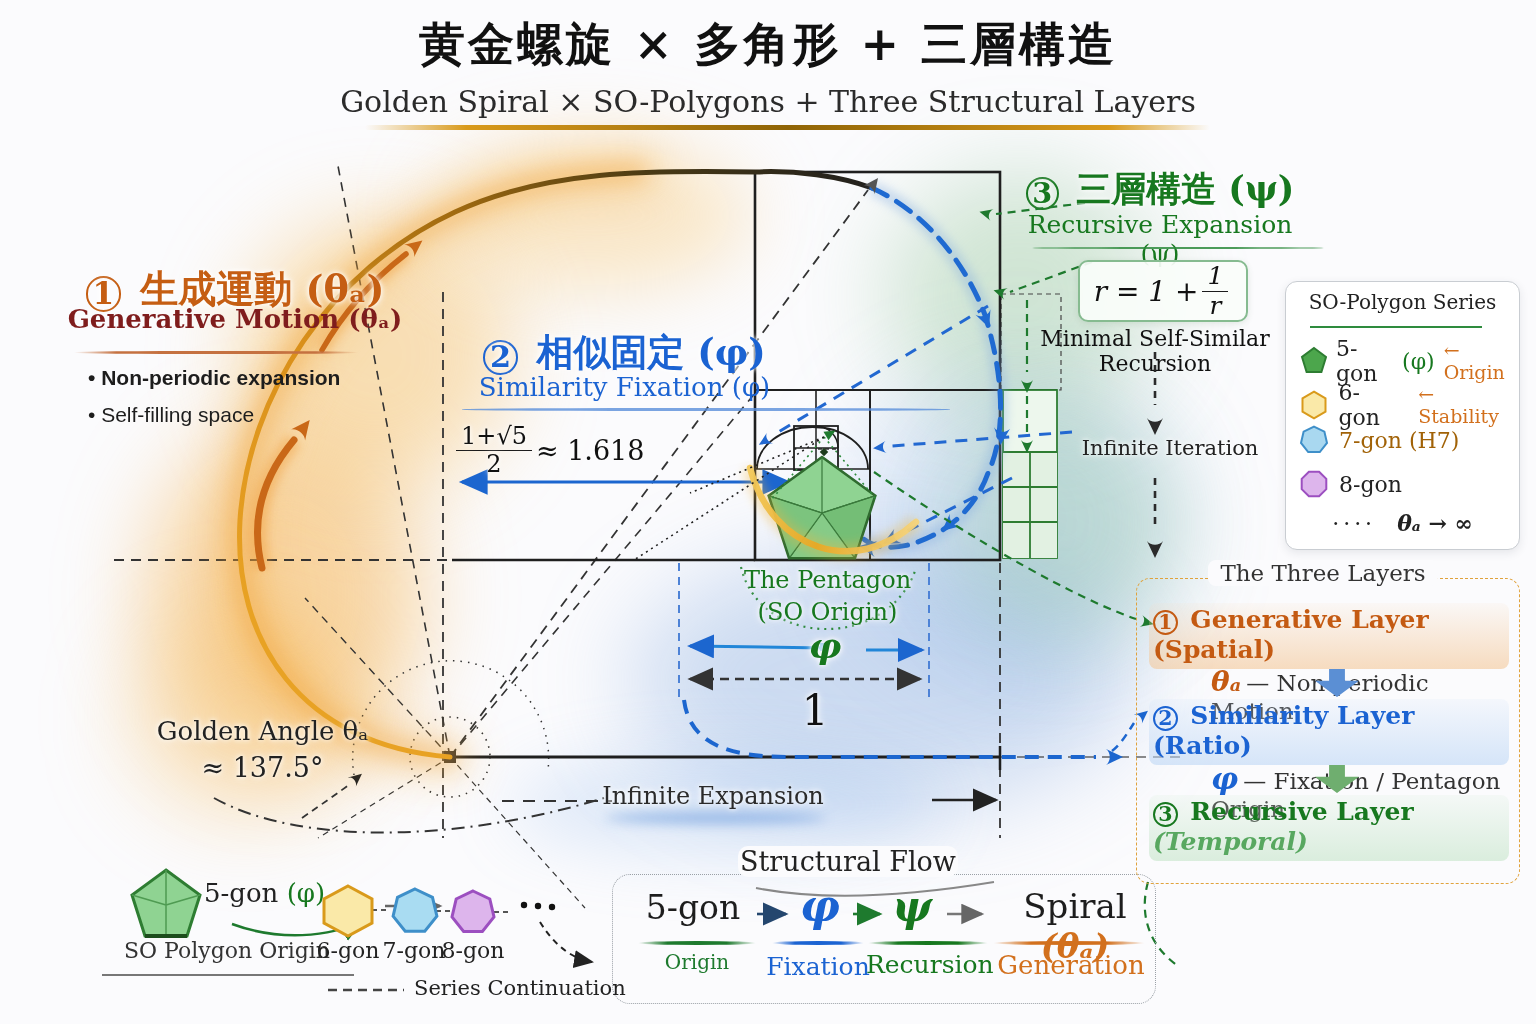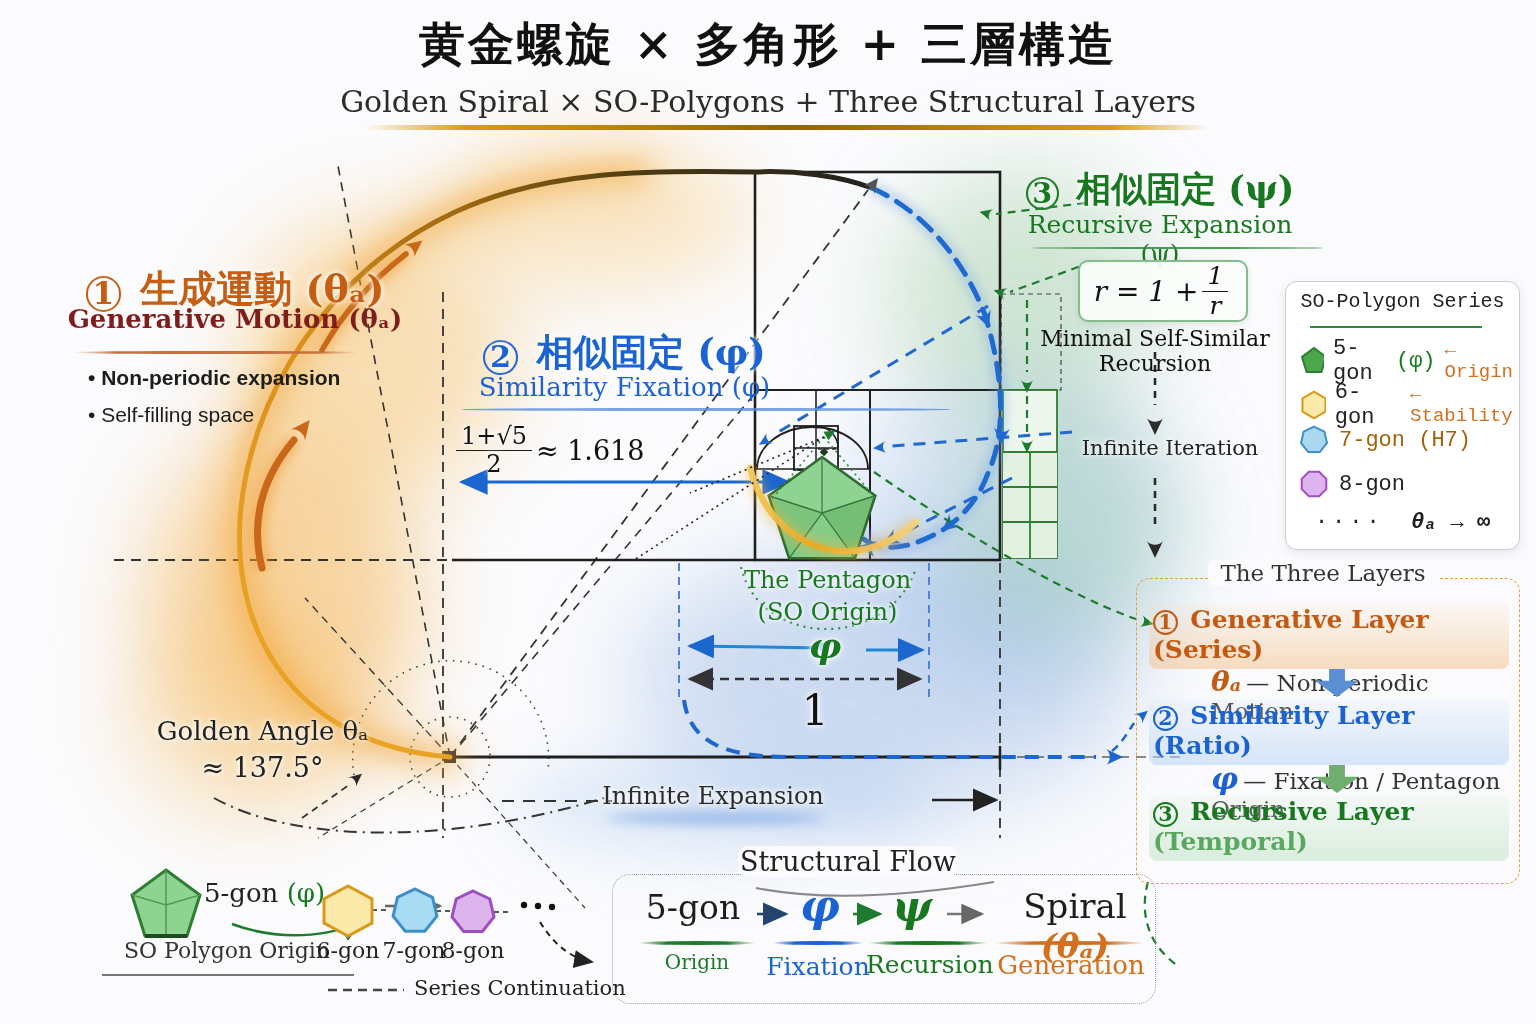--- a/index.html
+++ b/index.html
@@ -22,21 +22,21 @@
   .frac .fnum{border-bottom:1.8px solid #1b1b1b;padding:0 5px 1px;}
   .frac .fden{padding-top:1px;}
   
   .h-orange{color:#C55E13;font-weight:bold;}
   .h-blue{color:#1B63D2;font-weight:bold;}
   .h-green{color:#17781F;font-weight:bold;}
   .halo{text-shadow:0 0 8px #fff,0 0 4px #fff;}
   .uline{position:absolute;z-index:3;height:3px;border-radius:50%;}
   
   .legend-panel{z-index:4;background:#fff;border:1.5px solid #C9CDD2;border-radius:12px;
-                box-shadow:0 3px 10px rgba(40,50,70,.10);font-family:Liberation Mono, monospace;}
+                box-shadow:0 3px 10px rgba(40,50,70,.10);}
   .layers-panel{z-index:3;border:1.7px dashed #E0A23C;border-radius:14px;}
   .lrow{position:absolute;left:12px;width:356px;border-radius:8px;padding:2px 0 0 4px;}
   .lrow .line2{margin-left:58px;margin-top:1px;}
   .barrow{position:absolute;left:178px;width:44px;height:28px;
           clip-path:polygon(32% 0,68% 0,68% 42%,100% 42%,50% 100%,0 42%,32% 42%);}
   .flow-frame{z-index:2;border:1.8px dotted #9AA0A6;border-radius:18px;}
   .sans{font-family:"Liberation Sans","DejaVu Sans",sans-serif;}
   .it{font-style:italic;}
   .b{font-weight:bold;}
 </style>
@@ -297,21 +297,21 @@
 <div class="ov halo" style="left:452px;top:424px;width:380px;display:flex;align-items:center;justify-content:flex-start;font-size:25px;color:#111;">
   <span class="frac" style="font-size:24px;">
     <span class="fnum">1+√5</span>
     <span class="fden">2</span>
   </span>
   <span style="font-size:27px;">≈ 1.618</span>
 </div>
 
 <div class="ov ctr h-green halo" style="left:1005px;top:166px;width:310px;font-size:35px;">
   <span class="cnum">3</span>
-  <span>相似固定 (ψ)</span>
+  <span>三層構造 (ψ)</span>
 </div>
 <div class="ov ctr" style="left:1005px;top:210px;width:310px;font-size:25px;color:#17781F;">Recursive Expansion (ψ)</div>
 <div class="uline" style="left:1032px;top:247px;width:292px;background:#2E8B3D;height:2px;opacity:.85;"></div>
 <div class="ov" style="left:1078px;top:260px;width:166px;height:58px;border:2px solid #86BB90;border-radius:10px;
             background:rgba(250,253,250,.93);box-shadow:0 2px 6px rgba(60,100,60,.12);z-index:3;
             display:flex;align-items:center;justify-content:center;font-size:28px;font-style:italic;color:#111;">
   <span>r = 1 +</span>
   <span class="frac" style="font-size:25px;">
     <span class="fnum">1</span>
     <span class="fden">r</span>
@@ -361,21 +361,21 @@
     <span class="it b" style="margin-left:14px;">θₐ → ∞</span>
   </div>
 </div>
 
 <div class="ov ctr" style="left:1208px;top:560px;width:230px;font-size:23px;color:#333;background:#FBFBFD;z-index:4;border-radius:8px;">The Three Layers</div>
 <div class="ov layers-panel" style="left:1136px;top:578px;width:382px;height:304px;">
   <div class="lrow" style="top:24px;height:64px;background:linear-gradient(180deg,rgba(247,222,196,.12),rgba(243,198,150,.6));">
     <div style="font-size:25px;color:#C45A12;font-weight:bold;">
       <span class="cnum">1</span>
       <span>Generative Layer</span>
-      <span style="font-weight:bold;">(Series)</span>
+      <span style="font-weight:bold;">(Spatial)</span>
     </div>
     <div class="line2">
       <span class="it b" style="font-size:28px;color:#C45A12;">θₐ</span>
       <span style="font-size:23px;color:#333;">— Non-periodic Motion</span>
     </div>
   </div>
   <div class="barrow" style="top:90px;background:#5B8FD4;"></div>
   <div class="lrow" style="top:120px;height:64px;background:linear-gradient(180deg,rgba(203,223,248,.15),rgba(188,214,245,.6));">
     <div style="font-size:25px;color:#1B63D2;font-weight:bold;">
       <span class="cnum">2</span>
@@ -385,21 +385,21 @@
     <div class="line2">
       <span class="it b" style="font-size:30px;color:#1B63D2;">φ</span>
       <span style="font-size:23px;color:#333;">— Fixation / Pentagon Origin</span>
     </div>
   </div>
   <div class="barrow" style="top:186px;background:#6FAE6F;"></div>
   <div class="lrow" style="top:216px;height:64px;background:linear-gradient(180deg,rgba(206,233,209,.15),rgba(196,228,200,.6));">
     <div style="font-size:25px;color:#17781F;font-weight:bold;">
       <span class="cnum">3</span>
       <span>Recursive Layer</span>
-      <span style="color:#58A860;">(Temporal)</span>
+      <span style="color:#58A860;font-style:italic;">(Temporal)</span>
     </div>
   </div>
 </div>
 
 <div class="ov ctr halo" style="left:725px;top:566px;width:205px;font-size:24px;color:#17781F;">The Pentagon</div>
 <div class="ov ctr halo" style="left:725px;top:598px;width:205px;font-size:24px;color:#17781F;">(SO Origin)</div>
 <div class="ov ctr halo it b" style="left:795px;top:624px;width:60px;font-size:36px;color:#17781F;">φ</div>
 <div class="ov ctr halo" style="left:780px;top:686px;width:70px;font-size:42px;color:#111;">1</div>
 
 <div class="ov ctr halo" style="left:135px;top:716px;width:255px;font-size:26px;color:#222;">Golden Angle θₐ</div>

